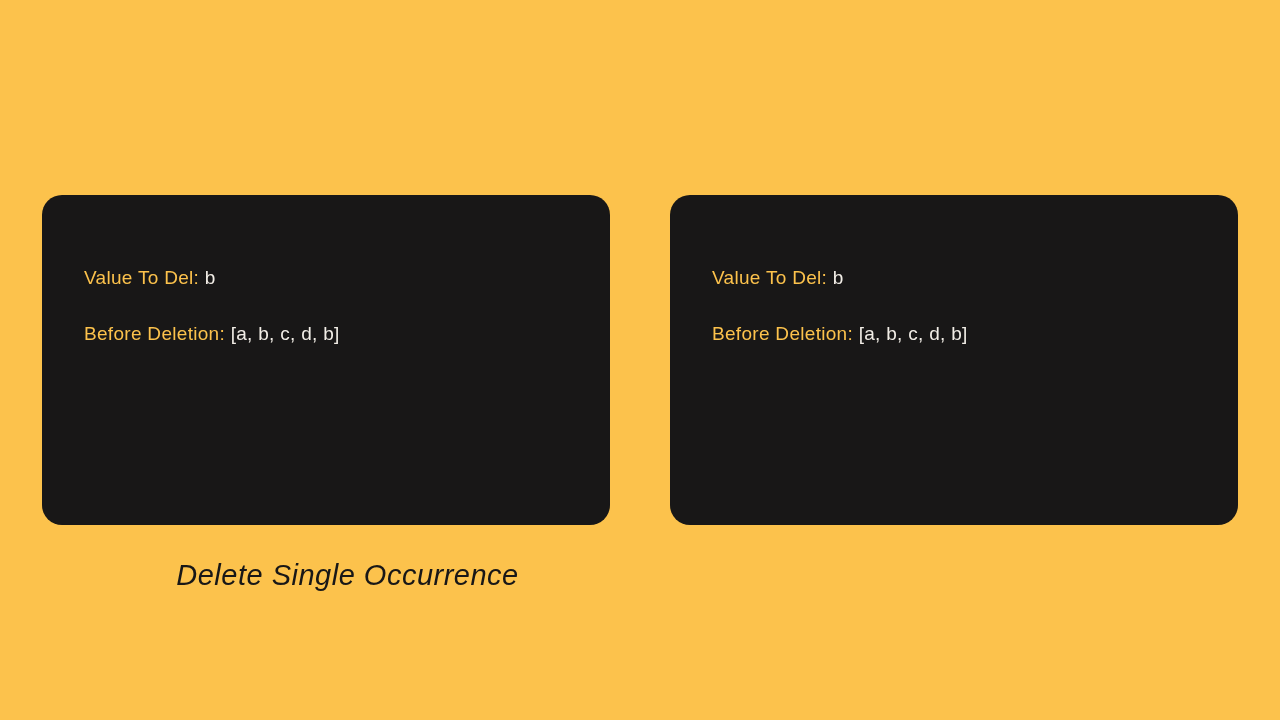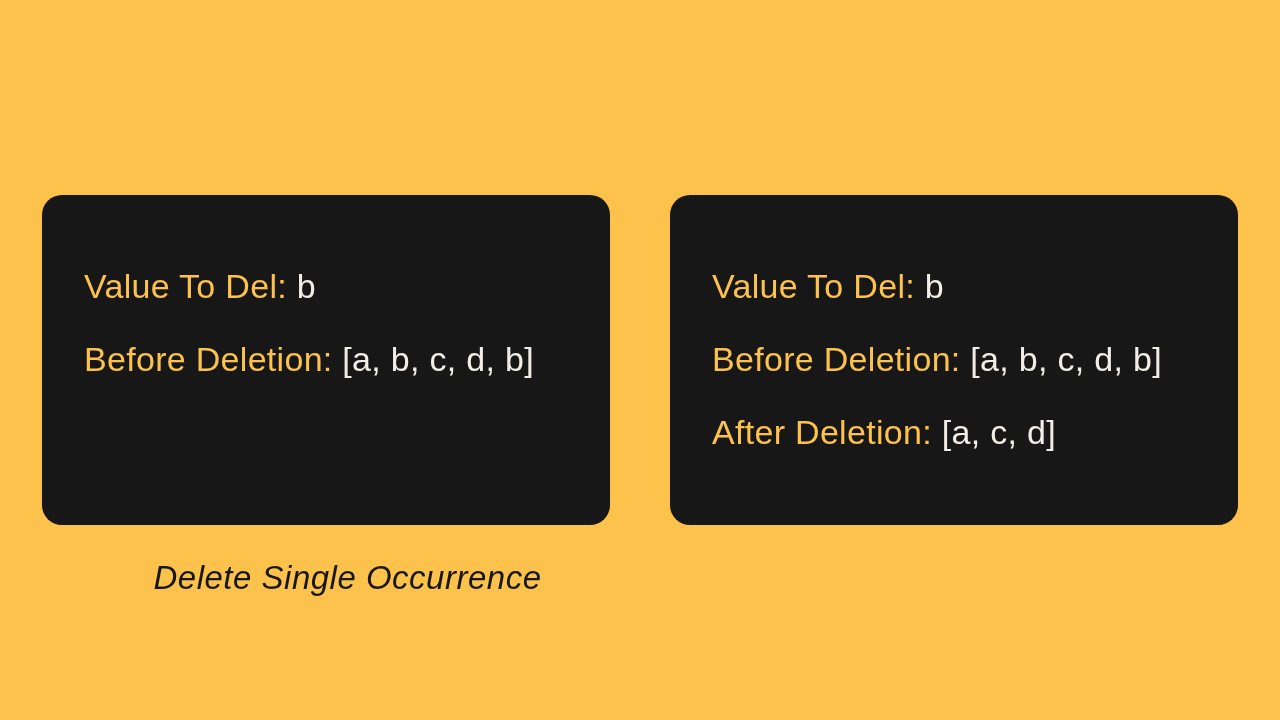--- a/index.html
+++ b/index.html
@@ -23,33 +23,33 @@
   }
   .card {
     background: #181717;
     border-radius: 20px;
     width: 568px;
     height: 330px;
     padding: 72px 42px 40px 42px;
     color: #F2EEE7;
   }
   .card .line {
-    font-size: 34px;
+    font-size: 19px;
     margin-bottom: 34px;
     letter-spacing: 0.3px;
   }
   .label {
     color: #FCC24C;
   }
   .value {
     color: #F2EEE7;
   }
   .caption {
     margin-top: 34px;
-    font-size: 33px;
+    font-size: 29px;
     font-style: italic;
     color: #181717;
     letter-spacing: 0.5px;
     margin-left: 43px;
   }
 </style>
 </head>
 <body>
 
 <div class="container">
@@ -67,19 +67,16 @@
   </div>
 
   <div class="panel-wrapper">
     <div class="card">
       <div class="line">
         <span class="label">Value To Del: </span><span class="value">b</span>
       </div>
       <div class="line">
         <span class="label">Before Deletion: </span><span class="value">[a, b, c, d, b]</span>
       </div>
-      <div class="line">
-        <span class="label">After Deletion: </span><span class="value">[a, c, d]</span>
-      </div>
     </div>
   </div>
 
 </div>
 
 </body></html>

